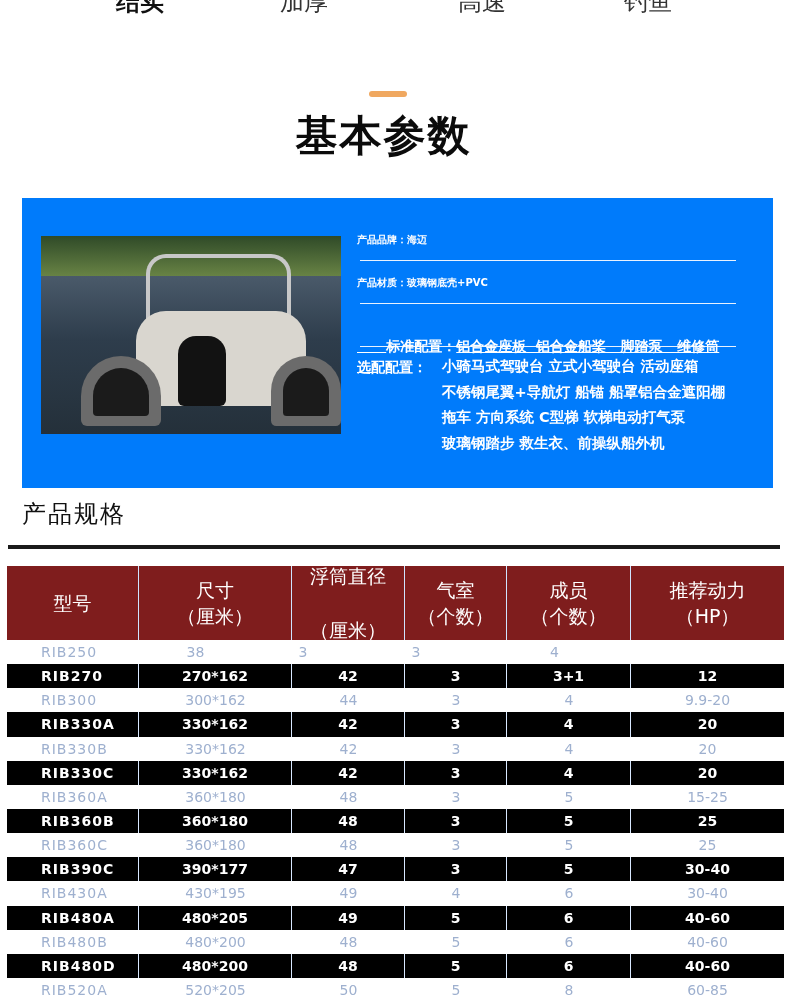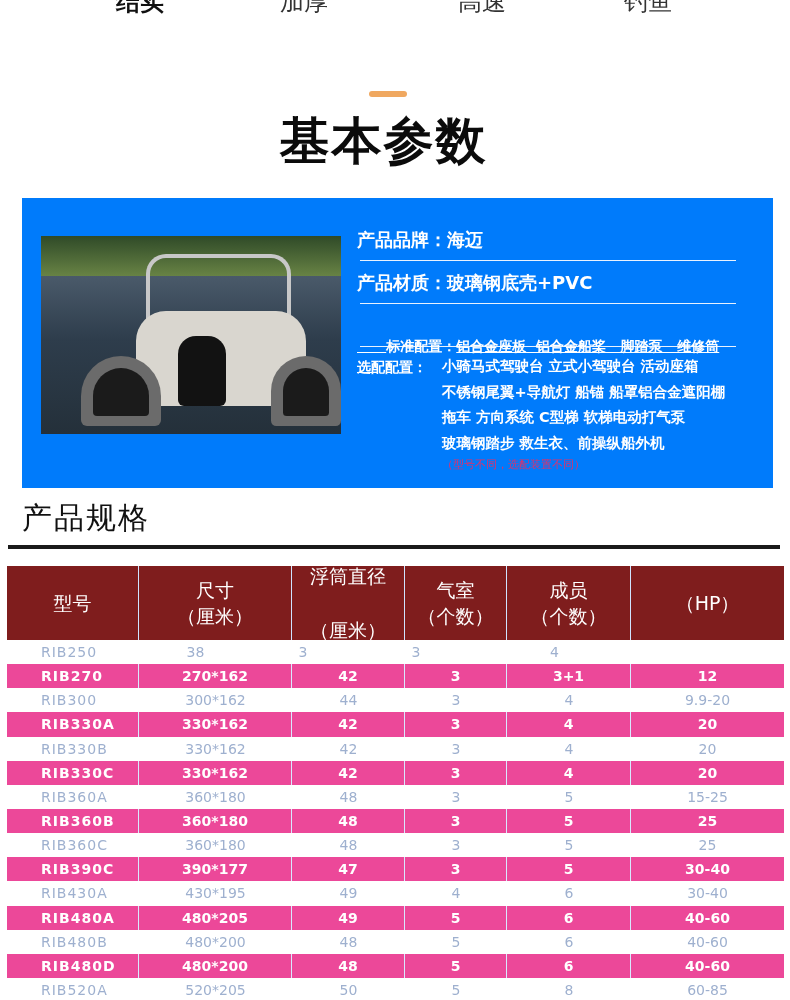--- a/index.html
+++ b/index.html
@@ -4,50 +4,50 @@
 <style>
   * { margin: 0; padding: 0; box-sizing: border-box; }
   html, body { width: 790px; height: 1000px; background: #ffffff; overflow: hidden; }
   body { position: relative; font-family: "DejaVu Sans", "Liberation Sans", sans-serif; color: #111; }
 
   .top-labels { position: absolute; top: -12px; left: 0; width: 790px; height: 28px; }
   .top-label { position: absolute; font-size: 24px; color: #333; line-height: 28px; }
   .top-label.bold { font-weight: bold; color: #111; }
 
   .accent-bar { position: absolute; left: 369px; top: 91px; width: 38px; height: 6px; border-radius: 3px; background: #f0a860; }
-  .section-title { position: absolute; left: 0; width: 767px; top: 108px; text-align: center; font-size: 50px; font-weight: bold; color: #0b0b0b; letter-spacing: 2px; }
+  .section-title { position: absolute; left: 0; width: 767px; top: 108px; text-align: center; font-size: 42px; font-weight: bold; color: #0b0b0b; letter-spacing: 2px; }
 
   .param-panel { position: absolute; left: 22px; top: 198px; width: 751px; height: 290px; background: #007bfb; }
   .boat-photo { position: absolute; left: 19px; top: 38px; width: 300px; height: 198px; overflow: hidden; }
   .photo-sky { position: absolute; left: 0; top: 0; width: 100%; height: 45px; background: linear-gradient(#2f4a28, #6f8a48); }
   .photo-water { position: absolute; left: 0; top: 40px; width: 100%; height: 158px; background: linear-gradient(#4a5a6a, #2e3d4c 40%, #24303a); }
   .photo-hull { position: absolute; left: 95px; top: 75px; width: 170px; height: 95px; background: #d9d6cf; border-radius: 30px 30px 8px 8px; }
   .photo-tube-l { position: absolute; left: 40px; top: 120px; width: 80px; height: 70px; background: #6b6b6b; border-radius: 40px 40px 6px 6px; }
   .photo-tube-r { position: absolute; left: 230px; top: 120px; width: 70px; height: 70px; background: #6b6b6b; border-radius: 40px 40px 6px 6px; }
   .photo-hole-l { position: absolute; left: 52px; top: 132px; width: 56px; height: 48px; background: #1b1b1b; border-radius: 28px 28px 4px 4px; }
   .photo-hole-r { position: absolute; left: 242px; top: 132px; width: 46px; height: 48px; background: #1b1b1b; border-radius: 24px 24px 4px 4px; }
   .photo-engine { position: absolute; left: 137px; top: 100px; width: 48px; height: 70px; background: #121212; border-radius: 18px 18px 6px 6px; }
   .photo-arch { position: absolute; left: 105px; top: 18px; width: 145px; height: 120px; border: 4px solid #c8c8c8; border-bottom: none; border-radius: 20px 20px 0 0; }
 
   .param-rows { position: absolute; left: 335px; top: 24px; width: 410px; }
-  .param-row { position: relative; color: #ffffff; font-size: 18px; font-weight: bold; line-height: 20px; }
+  .param-row { position: relative; color: #ffffff; font-size: 10px; font-weight: bold; line-height: 20px; }
   .param-row .k { display: inline-block; }
   .param-line { width: 376px; height: 1px; background: #e8f2ff; margin-left: 3px; }
   .opt-line { padding-left: 85px; color: #ffffff; font-size: 14.5px; font-weight: bold; line-height: 25.5px; white-space: nowrap; }
   .opt-note { padding-left: 85px; color: #e0306a; font-size: 11px; line-height: 18px; }
 
-  .spec-title { position: absolute; left: 22px; top: 498px; font-size: 30px; color: #111; letter-spacing: 2px; }
+  .spec-title { position: absolute; left: 22px; top: 498px; font-size: 24px; color: #111; letter-spacing: 2px; }
   .spec-rule { position: absolute; left: 8px; top: 545px; width: 772px; height: 4px; background: #1a1a1a; }
 
   .spec-table { position: absolute; left: 7px; top: 566px; width: 777px; }
   .thead { display: flex; height: 74px; background: #7f1d1d; }
   .th { color: #fff; font-size: 19px; text-align: center; display: flex; flex-direction: column; justify-content: center; border-right: 1px solid #cfe4ff; line-height: 26px; }
   .th:last-child { border-right: none; }
   .row { display: flex; height: 24.15px; align-items: flex-start; }
-  .row.blue { background: #ec4899; }
+  .row.blue { background: #000000; }
   .cell { text-align: center; font-size: 14px; color: #9eb0cf; line-height: 24px; height: 100%; }
   .row.blue .cell { color: #ffffff; font-weight: bold; border-right: 1px solid #d8e8ff; }
   .row.blue .cell:last-child { border-right: none; }
   .c0 { width: 132px; }
   .c1 { width: 153px; }
   .c2 { width: 113px; gap: 28px; }
   .c3 { width: 102px; }
   .c4 { width: 124px; }
   .c5 { width: 153px; }
   .cell.c0 { text-align: left; padding-left: 34px; letter-spacing: 1px; }
@@ -90,21 +90,20 @@
     <div class="param-row" style="height:42px;padding-top:12px;font-size:14px;white-space:pre;text-decoration:underline;">
       <span class="k">标准配置：</span><span>铝合金座板  铝合金船桨   脚踏泵   维修筒</span>
     </div>
     <div class="param-line"></div>
     <div style="position:relative;padding-top:7px;">
       <span class="param-row" style="position:absolute;left:0;top:8px;font-size:14px;line-height:25.5px;text-align:right;">选配配置：</span>
       <div class="opt-line">小骑马式驾驶台  立式小驾驶台  活动座箱</div>
       <div class="opt-line">不锈钢尾翼+导航灯  船锚  船罩铝合金遮阳棚</div>
       <div class="opt-line">拖车  方向系统  C型梯  软梯电动打气泵</div>
       <div class="opt-line">玻璃钢踏步  救生衣、前操纵船外机</div>
-      <div class="opt-note">（型号不同，选配装置不同）</div>
     </div>
   </div>
 </div>
 
 <div class="spec-title">产品规格</div>
 <div class="spec-rule"></div>
 
 <div class="spec-table">
   <div class="thead">
     <div class="th c0">
@@ -120,20 +119,21 @@
       </div>
     <div class="th c3">
         <span>气室</span>
         <span>（个数）</span>
       </div>
     <div class="th c4">
         <span>成员</span>
         <span>（个数）</span>
       </div>
     <div class="th c5">
+        <span>推荐动力</span>
         <span>（HP）</span>
       </div>
   </div>
   <div id="tbody">
       <div class="row">
         <div class="cell c0">RIB250</div>
         <div class="cell c2">38</div>
         <div class="cell c3">3</div>
         <div class="cell c4">3</div>
         <div class="cell c5">4</div>

